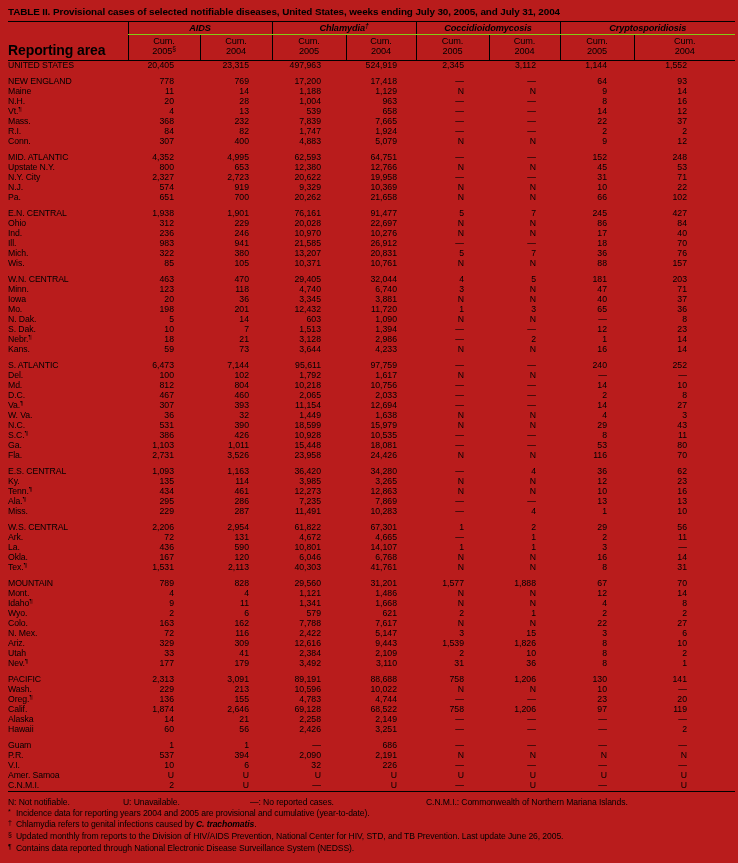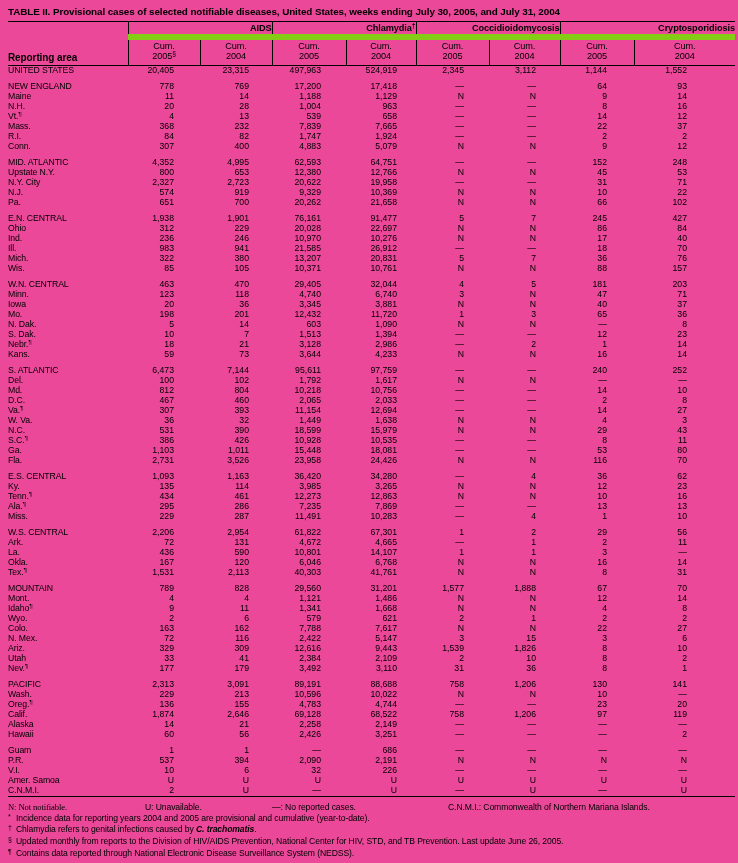--- a/index.html
+++ b/index.html
@@ -1,36 +1,36 @@
 <!DOCTYPE html>
 <html><head>
 <meta charset="utf-8">
 <style>
   html,body{margin:0;padding:0;background:#fff;}
   .page{
     width:738px;height:863px;box-sizing:border-box;
-    background:#ec4899;color:#000;
+    background:#b91c1c;color:#000;
     font-family:"Liberation Sans", sans-serif;
     padding:6px 16px 0 8px;overflow:hidden;position:relative;
   }
   .title{font-weight:bold;font-size:9.9px;line-height:11px;letter-spacing:-0.1px;width:724px;}
 
   table.main{
     border-collapse:collapse;table-layout:fixed;width:727px;margin-top:4px;
     border-top:1px solid #000;border-bottom:1.4px solid #000;
   }
   th,td{margin:0;}
   .area-th{
-    font-weight:bold;font-size:10px;text-align:left;vertical-align:bottom;
+    font-weight:bold;font-size:14px;text-align:left;vertical-align:bottom;
     padding:0 0 2px 0;border-bottom:1px solid #000;letter-spacing:-0.1px;
   }
   .group-th{
-    border-left:1px solid #000;border-bottom:6px solid #84cc16;
-    font-weight:bold;font-size:9.2px;text-align:right;vertical-align:middle;
-    height:12px;padding:0;letter-spacing:-0.1px;white-space:nowrap;overflow:hidden;
+    border-left:1px solid #000;border-bottom:1px solid #84cc16;
+    font-weight:bold;font-size:9.2px;text-align:center;vertical-align:middle;
+    height:12px;padding:0;letter-spacing:-0.1px;white-space:nowrap;overflow:hidden;font-style:italic;
   }
   .sub-th{
     border-left:1px solid #000;border-bottom:1px solid #000;
     font-weight:normal;font-size:9.2px;line-height:9.8px;text-align:center;
     vertical-align:middle;padding:2px 0 3px 0;letter-spacing:-0.1px;
   }
   tbody td{
     font-size:8.7px;line-height:9.9px;height:10px;padding:0;
     white-space:nowrap;overflow:hidden;vertical-align:bottom;
   }
@@ -43,21 +43,21 @@
   tbody td:nth-child(6){padding-right:25px;}
   tbody td:nth-child(7){padding-right:24px;}
   tbody td:nth-child(8){padding-right:27px;}
   tbody td:nth-child(9){padding-right:48px;}
   tr.spacer td{height:6px;line-height:6px;font-size:1px;}
   sup{font-size:6.8px;line-height:0;position:relative;top:-3px;vertical-align:baseline;}
 
   .footnotes{margin-top:5px;font-size:8.6px;line-height:10.9px;letter-spacing:-0.1px;width:727px;}
   .legend-line{white-space:nowrap;}
   .legend-item{display:inline-block;}
-  .legend-item:nth-child(1){width:137px;font-family:Liberation Serif, serif;}
+  .legend-item:nth-child(1){width:115px;}
   .legend-item:nth-child(2){width:127px;}
   .legend-item:nth-child(3){width:176px;}
   .fn-line{white-space:nowrap;}
   .fn-line .fn-marker{display:inline-block;width:8px;font-size:7px;position:relative;top:-2px;}
   .it{font-style:italic;font-weight:bold;}
 </style>
 </head>
 <body>
 
 <div class="page">

